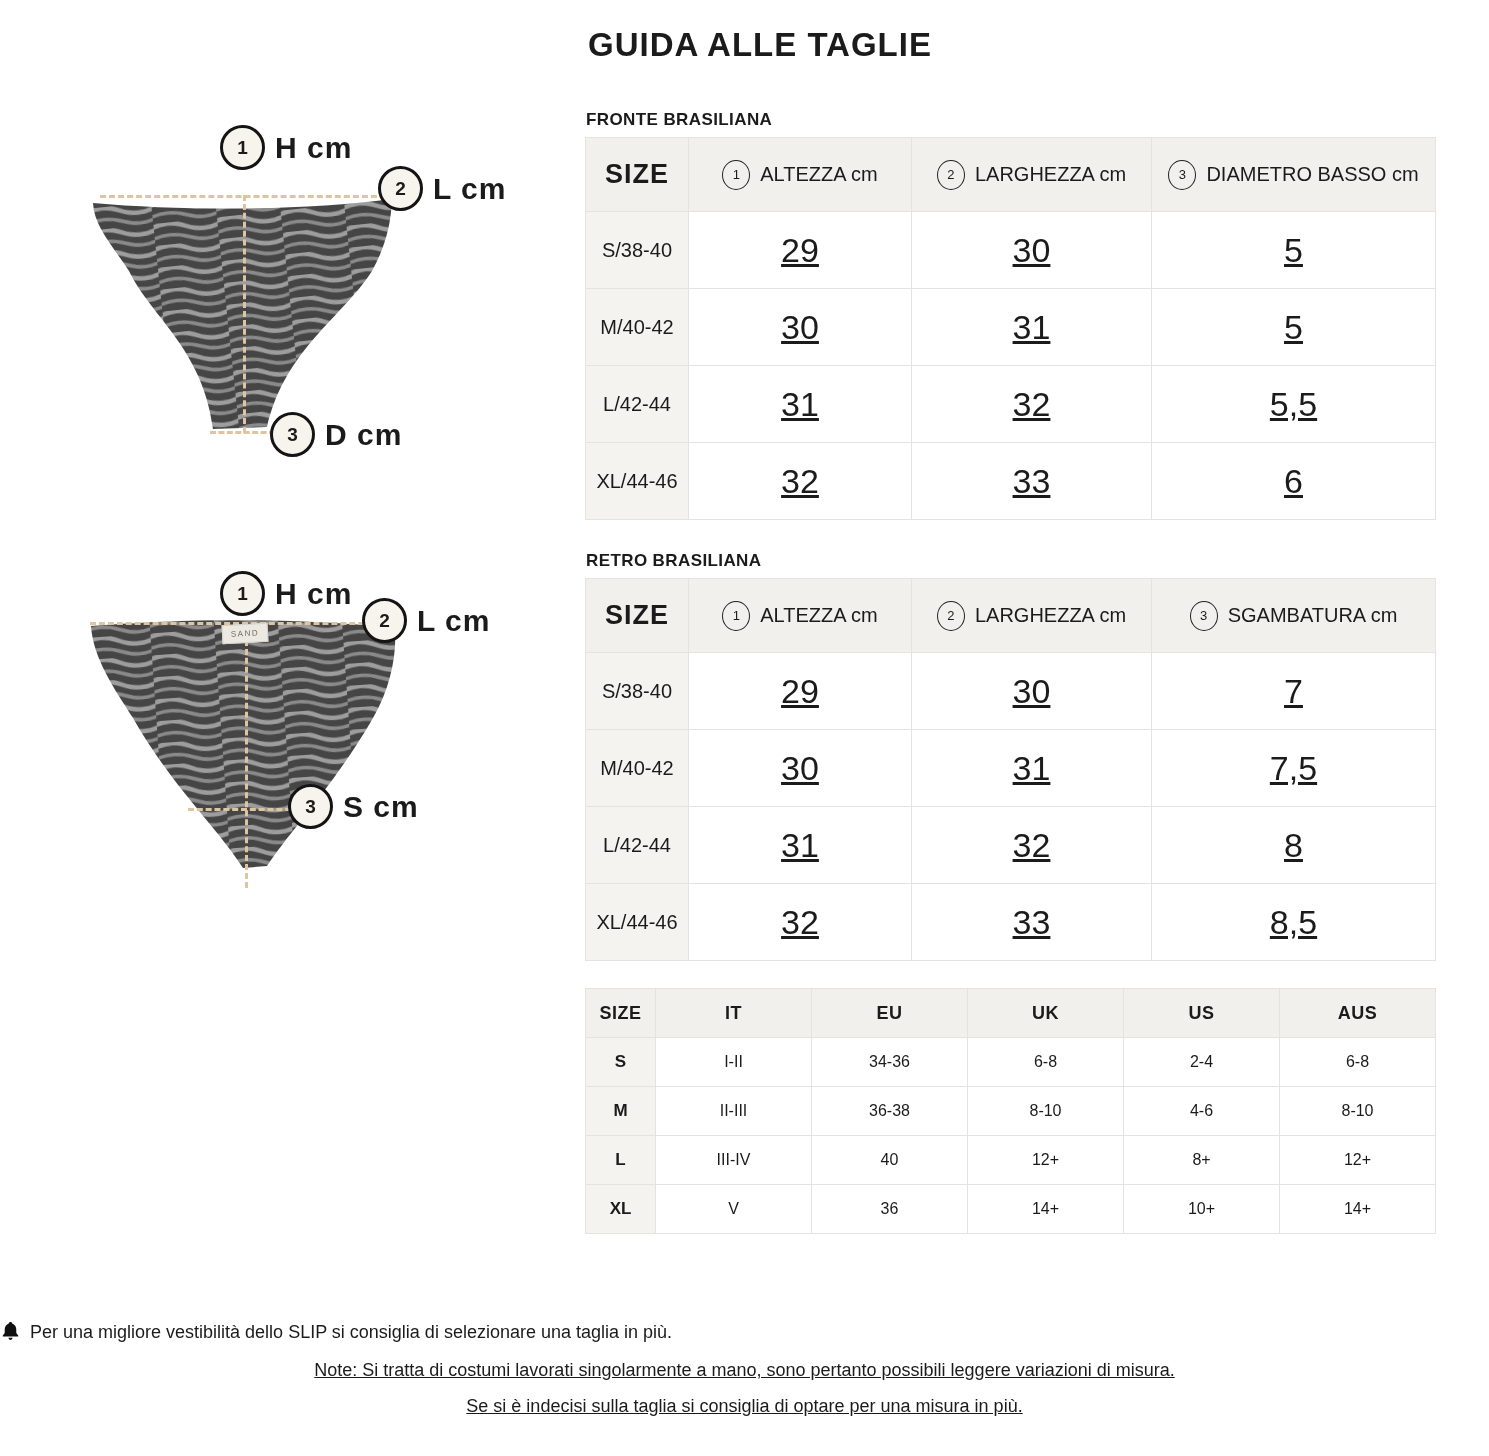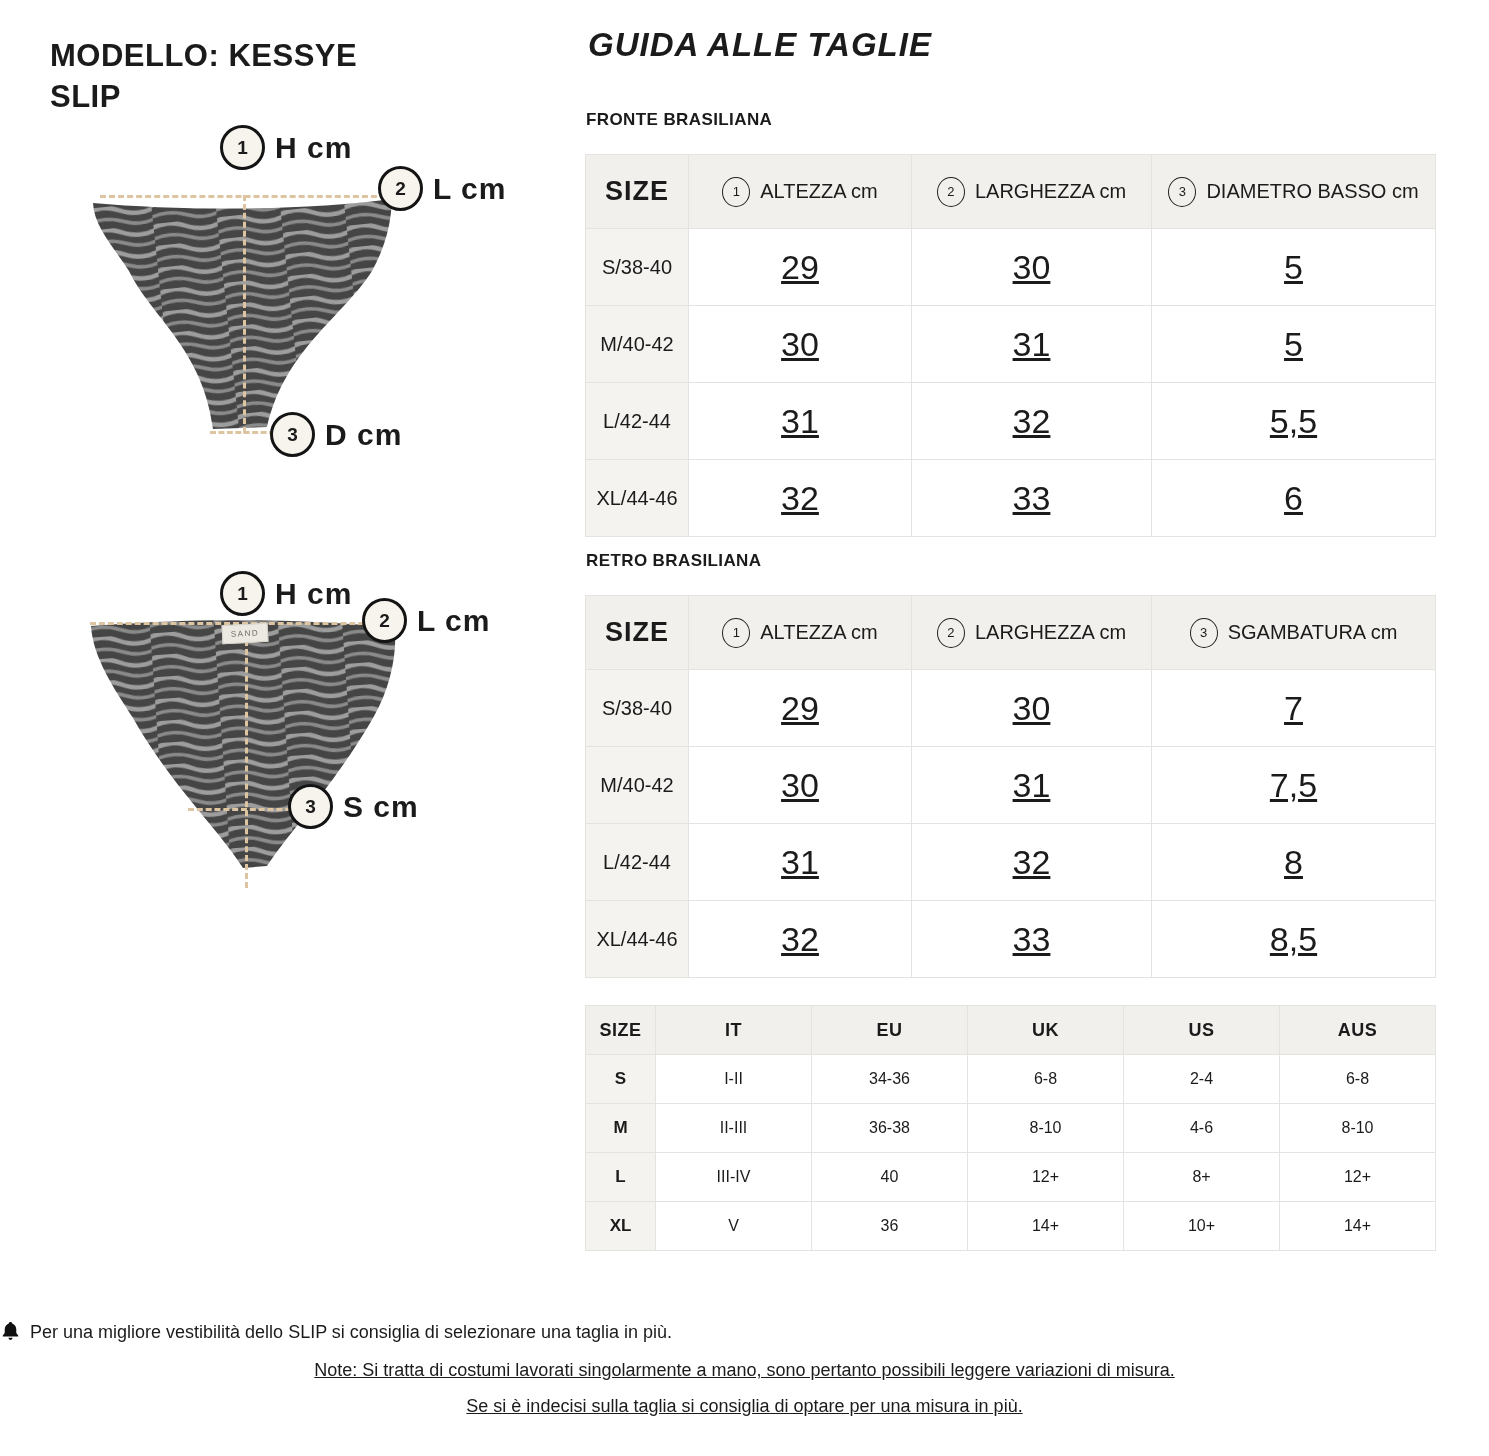--- a/index.html
+++ b/index.html
@@ -10,21 +10,21 @@
   }
 
   
   .model-title {
     position:absolute; left:50px; top:36px; width:320px;
     font-size:31px; font-weight:700; letter-spacing:.5px; line-height:1.32;
     text-transform:uppercase;
   }
   .guide-title {
     position:absolute; left:588px; top:26px;
-    font-size:33px; font-weight:700; letter-spacing:1px;font-style:italic;
+    font-size:33px; font-weight:700; letter-spacing:1px;
   }
   .section-title {
     position:absolute; left:586px;
     font-size:17px; font-weight:700; letter-spacing:.4px;
   }
   .st-front { top:110px; }
   .st-back  { top:551px; }
 
   
   .diagram { position:absolute; left:60px; width:480px; }
@@ -43,21 +43,21 @@
   }
   .ann-l { font-size:30px; font-weight:700; letter-spacing:1px; white-space:nowrap; }
 
   .tag {
     position:absolute; width:46px; height:19px; background:#ebe9e2;
     border:1px solid #d6d3ca; color:#6d695f; font-size:8px; letter-spacing:1.5px;
     display:flex; align-items:center; justify-content:center; transform:rotate(-3deg);
   }
 
   
-  table { border-collapse:collapse; table-layout:fixed;margin-top:17px; }
+  table { border-collapse:collapse; table-layout:fixed; }
   .mtable { position:absolute; left:585px; width:850px; }
   .mtable th, .mtable td {
     border:1px solid #e4e3df; text-align:center; vertical-align:middle; padding:0;
   }
   .mtable thead th { background:#f1f0ed; height:74px; font-weight:400; }
   .mtable .size-h { font-size:27px; font-weight:700; letter-spacing:1px; }
   .mtable td.size-c { background:#f4f3f0; font-size:20px; font-weight:400; height:77px; }
   .mtable td.val { background:#ffffff; font-size:34px; font-weight:400;text-decoration:underline; }
   .t-front { top:137px; }
   .t-back  { top:578px; }
@@ -82,21 +82,20 @@
   .notes { position:absolute; left:0; top:1320px; width:100%; text-align:center; font-size:18px; }
   .note1 { display:flex; align-items:center; gap:9px; margin-bottom:16px; }
   .note-row { margin-bottom:15px;text-decoration:underline; }
   .bell { width:21px; height:24px; flex:0 0 auto; }
 </style>
 </head>
 <body>
 
 <div class="canvas">
 
-  <h1 class="model-title">MODELLO: KESSYE SLIP</h1>
   <h2 class="guide-title">GUIDA ALLE TAGLIE</h2>
 
   <div class="diagram diag-front">
     <svg class="garment-svg" style="left:25px; top:62px;" width="315" height="250" viewBox="0 0 315 250">
       <defs>
         <pattern id="zebraF" width="64" height="22" patternUnits="userSpaceOnUse" patternTransform="rotate(-6)">
           <rect width="64" height="22" fill="#454545"></rect>
           <path d="M-4,5 Q14,-3 32,5 T68,5" fill="none" stroke="#9d9d9d" stroke-width="4.5"></path>
           <path d="M-4,16 Q16,9 34,16 T68,16" fill="none" stroke="#8a8a8a" stroke-width="3.5"></path>
         </pattern>

